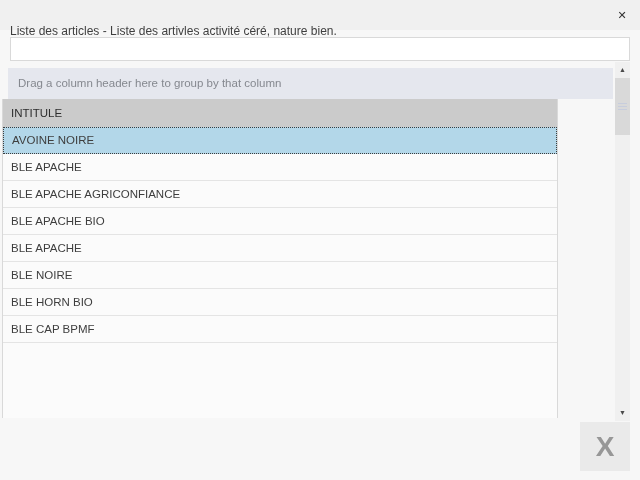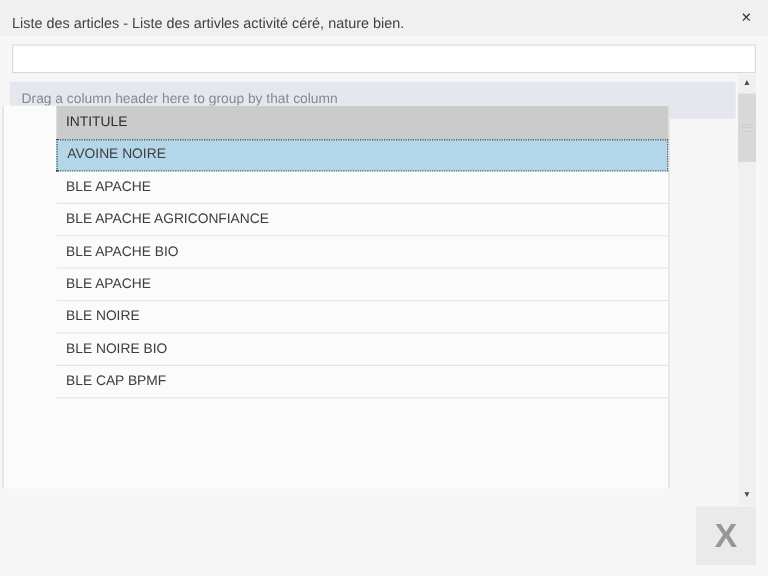--- a/index.html
+++ b/index.html
@@ -12,32 +12,32 @@
     --arrow-fg:#4a4a4a;
     --button-bg:#eaeaea; --button-fg:#979797;
     --input-border:#d9d9d9;
   }
   *{margin:0;padding:0;box-sizing:border-box;}
   html,body{width:640px;height:480px;}
   body{font-family:"Liberation Sans","DejaVu Sans",sans-serif;}
   .dialog{position:relative;width:640px;height:480px;background:var(--dialog-bg);overflow:hidden;}
 
   .titlebar{position:absolute;left:0;top:0;width:640px;height:30px;background:var(--titlebar-bg);}
-  .titlebar .title{position:absolute;left:10px;top:4px;line-height:30px;font-size:12px;color:var(--title-fg);white-space:nowrap;}
+  .titlebar .title{position:absolute;left:10px;top:16px;line-height:30px;font-size:12px;color:var(--title-fg);white-space:nowrap;}
   .titlebar .close{position:absolute;right:10px;top:0;width:16px;height:30px;line-height:30px;text-align:center;
     font-size:11px;font-weight:bold;color:#333;cursor:pointer;}
 
   .search{position:absolute;left:10px;top:37px;width:620px;height:24px;background:#ffffff;
     border:1px solid var(--input-border);font-family:inherit;font-size:12px;color:#333;padding:2px 6px;outline:none;}
 
   .group-band{position:absolute;left:8px;top:68px;width:605px;height:31px;background:var(--band-bg);
     font-size:11.5px;color:var(--hint-fg);line-height:31px;padding-left:10px;}
 
-  .grid{position:absolute;left:2px;top:88px;width:556px;height:319px;background:var(--row-bg);
-    border-left:1px solid #d9d9d9;border-right:1px solid #d9d9d9;overflow:hidden;padding-left:44px;}
+  .grid{position:absolute;left:2px;top:99px;width:556px;height:319px;background:var(--row-bg);
+    border-left:1px solid #d9d9d9;border-right:1px solid #d9d9d9;overflow:hidden;}
   .grid-header{height:28px;background:var(--header-bg);color:var(--header-fg);
     font-size:11.5px;line-height:28px;padding-left:8px;cursor:default;}
   .row{height:27px;background:var(--row-bg);border-bottom:1px solid var(--row-border);
     font-size:11.5px;color:var(--row-fg);line-height:26px;padding-left:8px;white-space:nowrap;cursor:default;}
   .row.selected{background:var(--selection-bg);border:1px dotted var(--selection-border);line-height:25px;}
 
   .scrollbar{position:absolute;left:615px;top:62px;width:15px;height:359px;background:var(--track-bg);}
   .scroll-btn{position:absolute;left:0;width:15px;height:16px;text-align:center;
     font-size:7px;line-height:16px;color:var(--arrow-fg);cursor:pointer;}
   .scroll-btn.up{top:0;}
@@ -68,21 +68,21 @@
 
   <div class="grid">
     <div class="grid-header">INTITULE</div>
     <div>
         <div class="row selected">AVOINE NOIRE</div>
         <div class="row">BLE APACHE</div>
         <div class="row">BLE APACHE AGRICONFIANCE</div>
         <div class="row">BLE APACHE BIO</div>
         <div class="row">BLE APACHE</div>
         <div class="row">BLE NOIRE</div>
-        <div class="row">BLE NOIRE BIO</div>
+        <div class="row">BLE HORN BIO</div>
         <div class="row">BLE CAP BPMF</div>
       </div>
   </div>
 
   <div class="scrollbar">
     <div class="scroll-btn up">▲</div>
     <div class="thumb">
       <div class="grip"></div>
     </div>
     <div class="scroll-btn down">▼</div>

